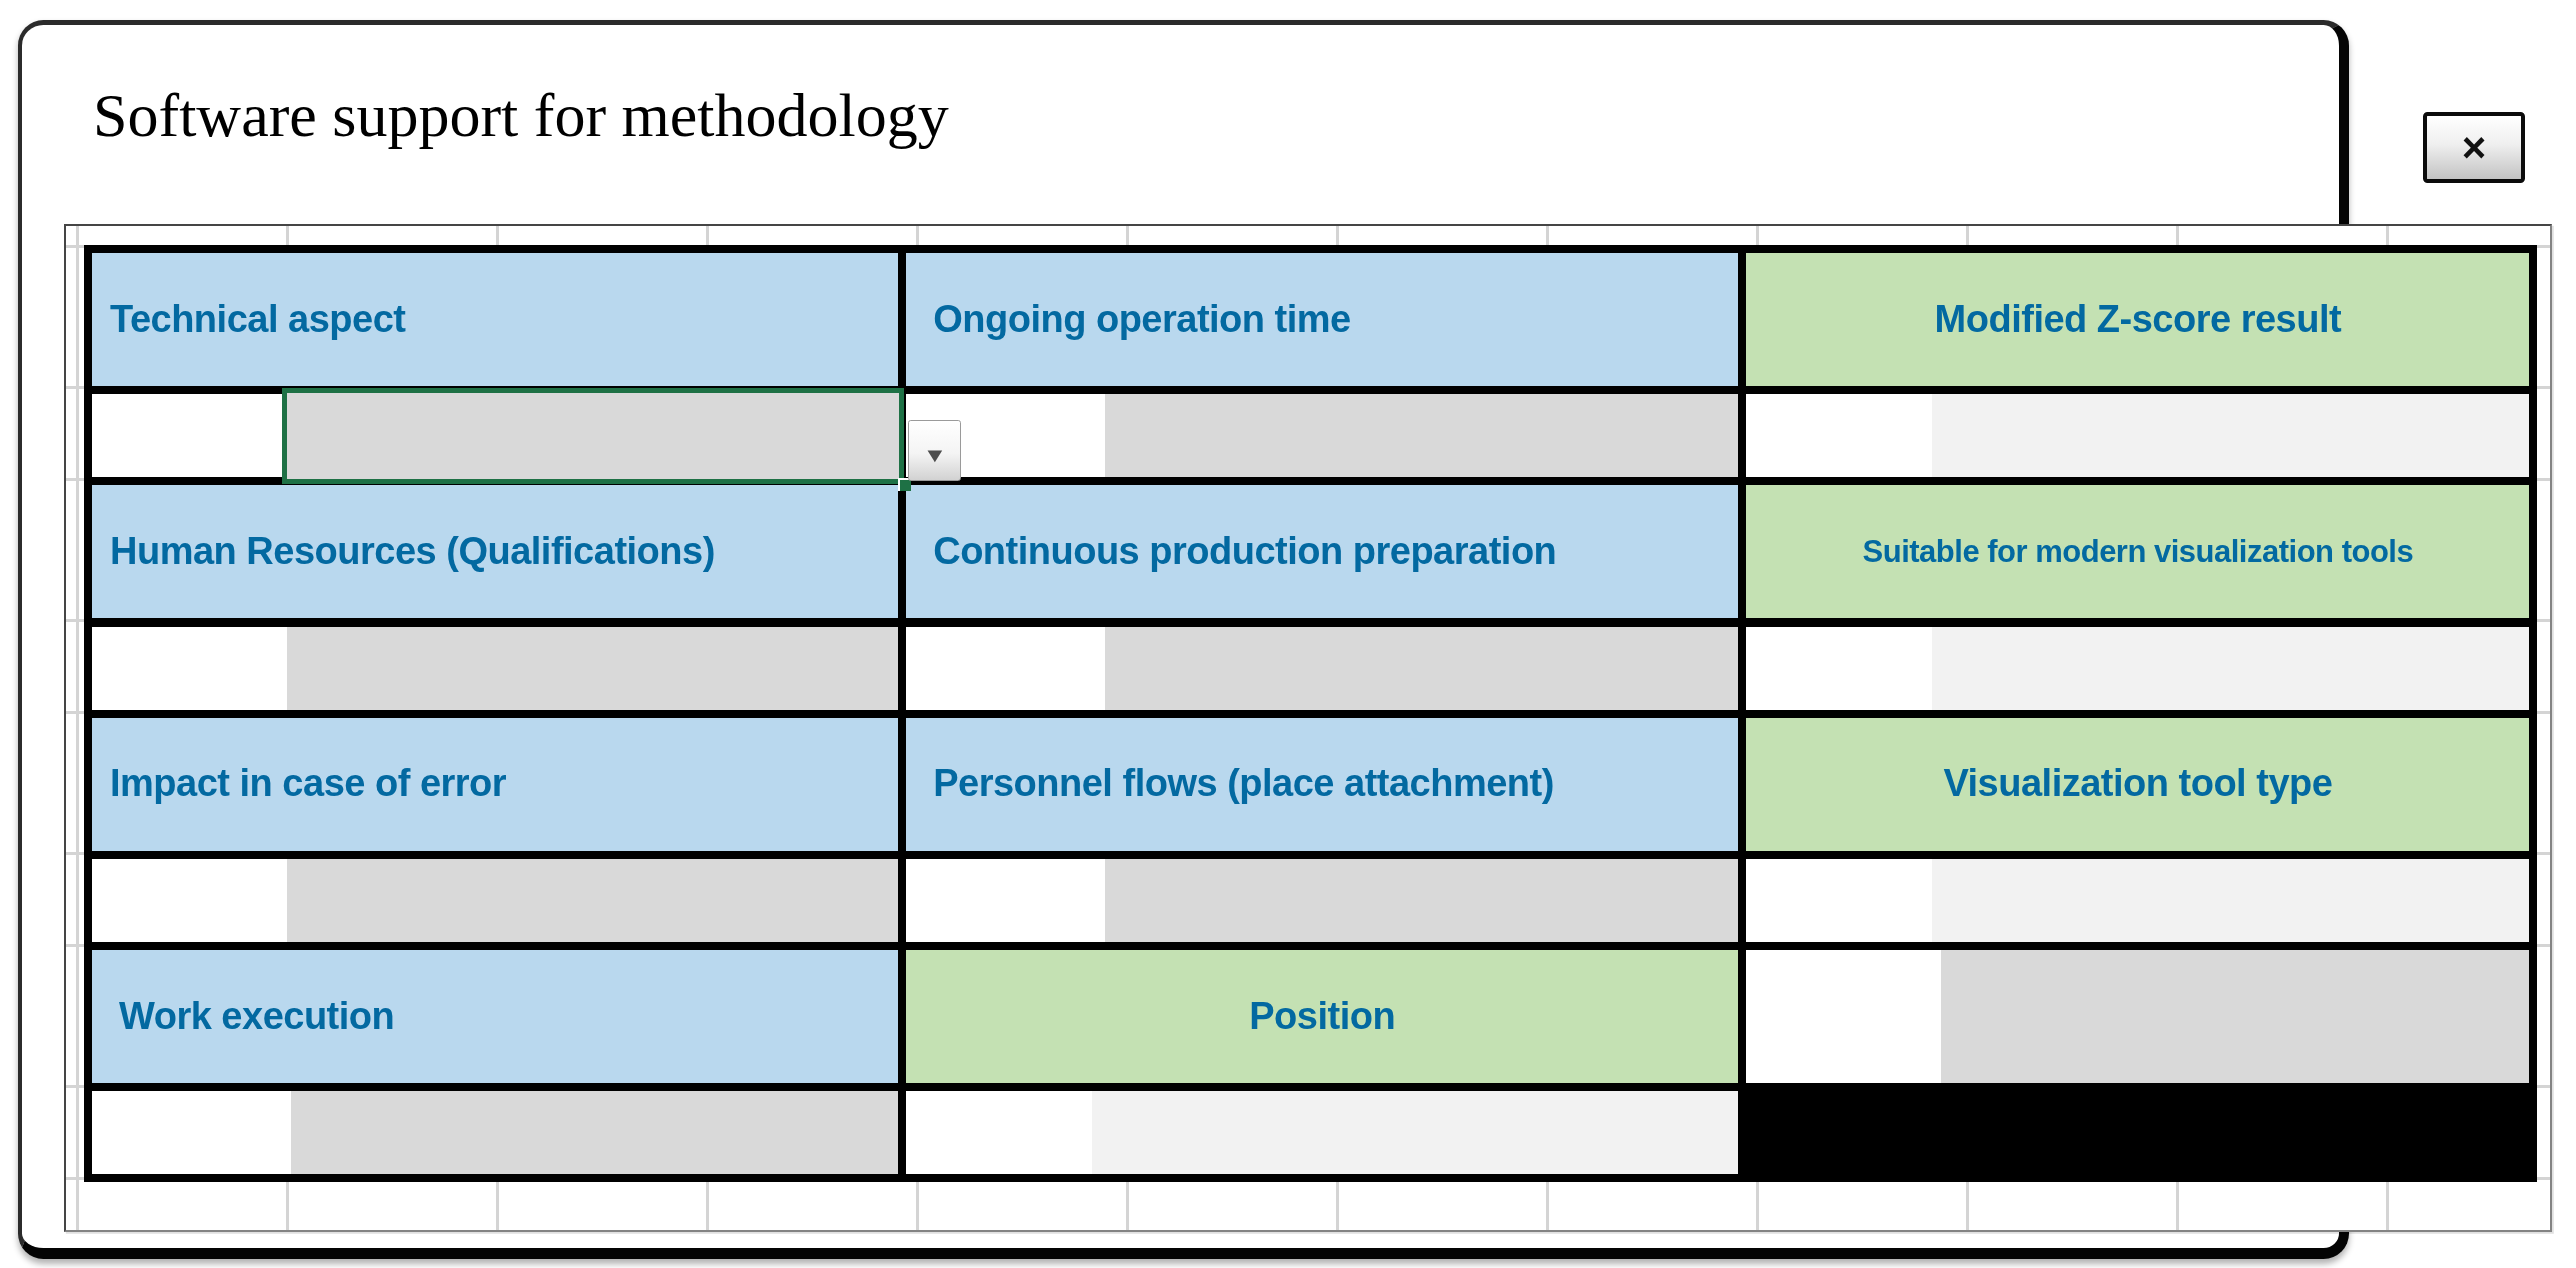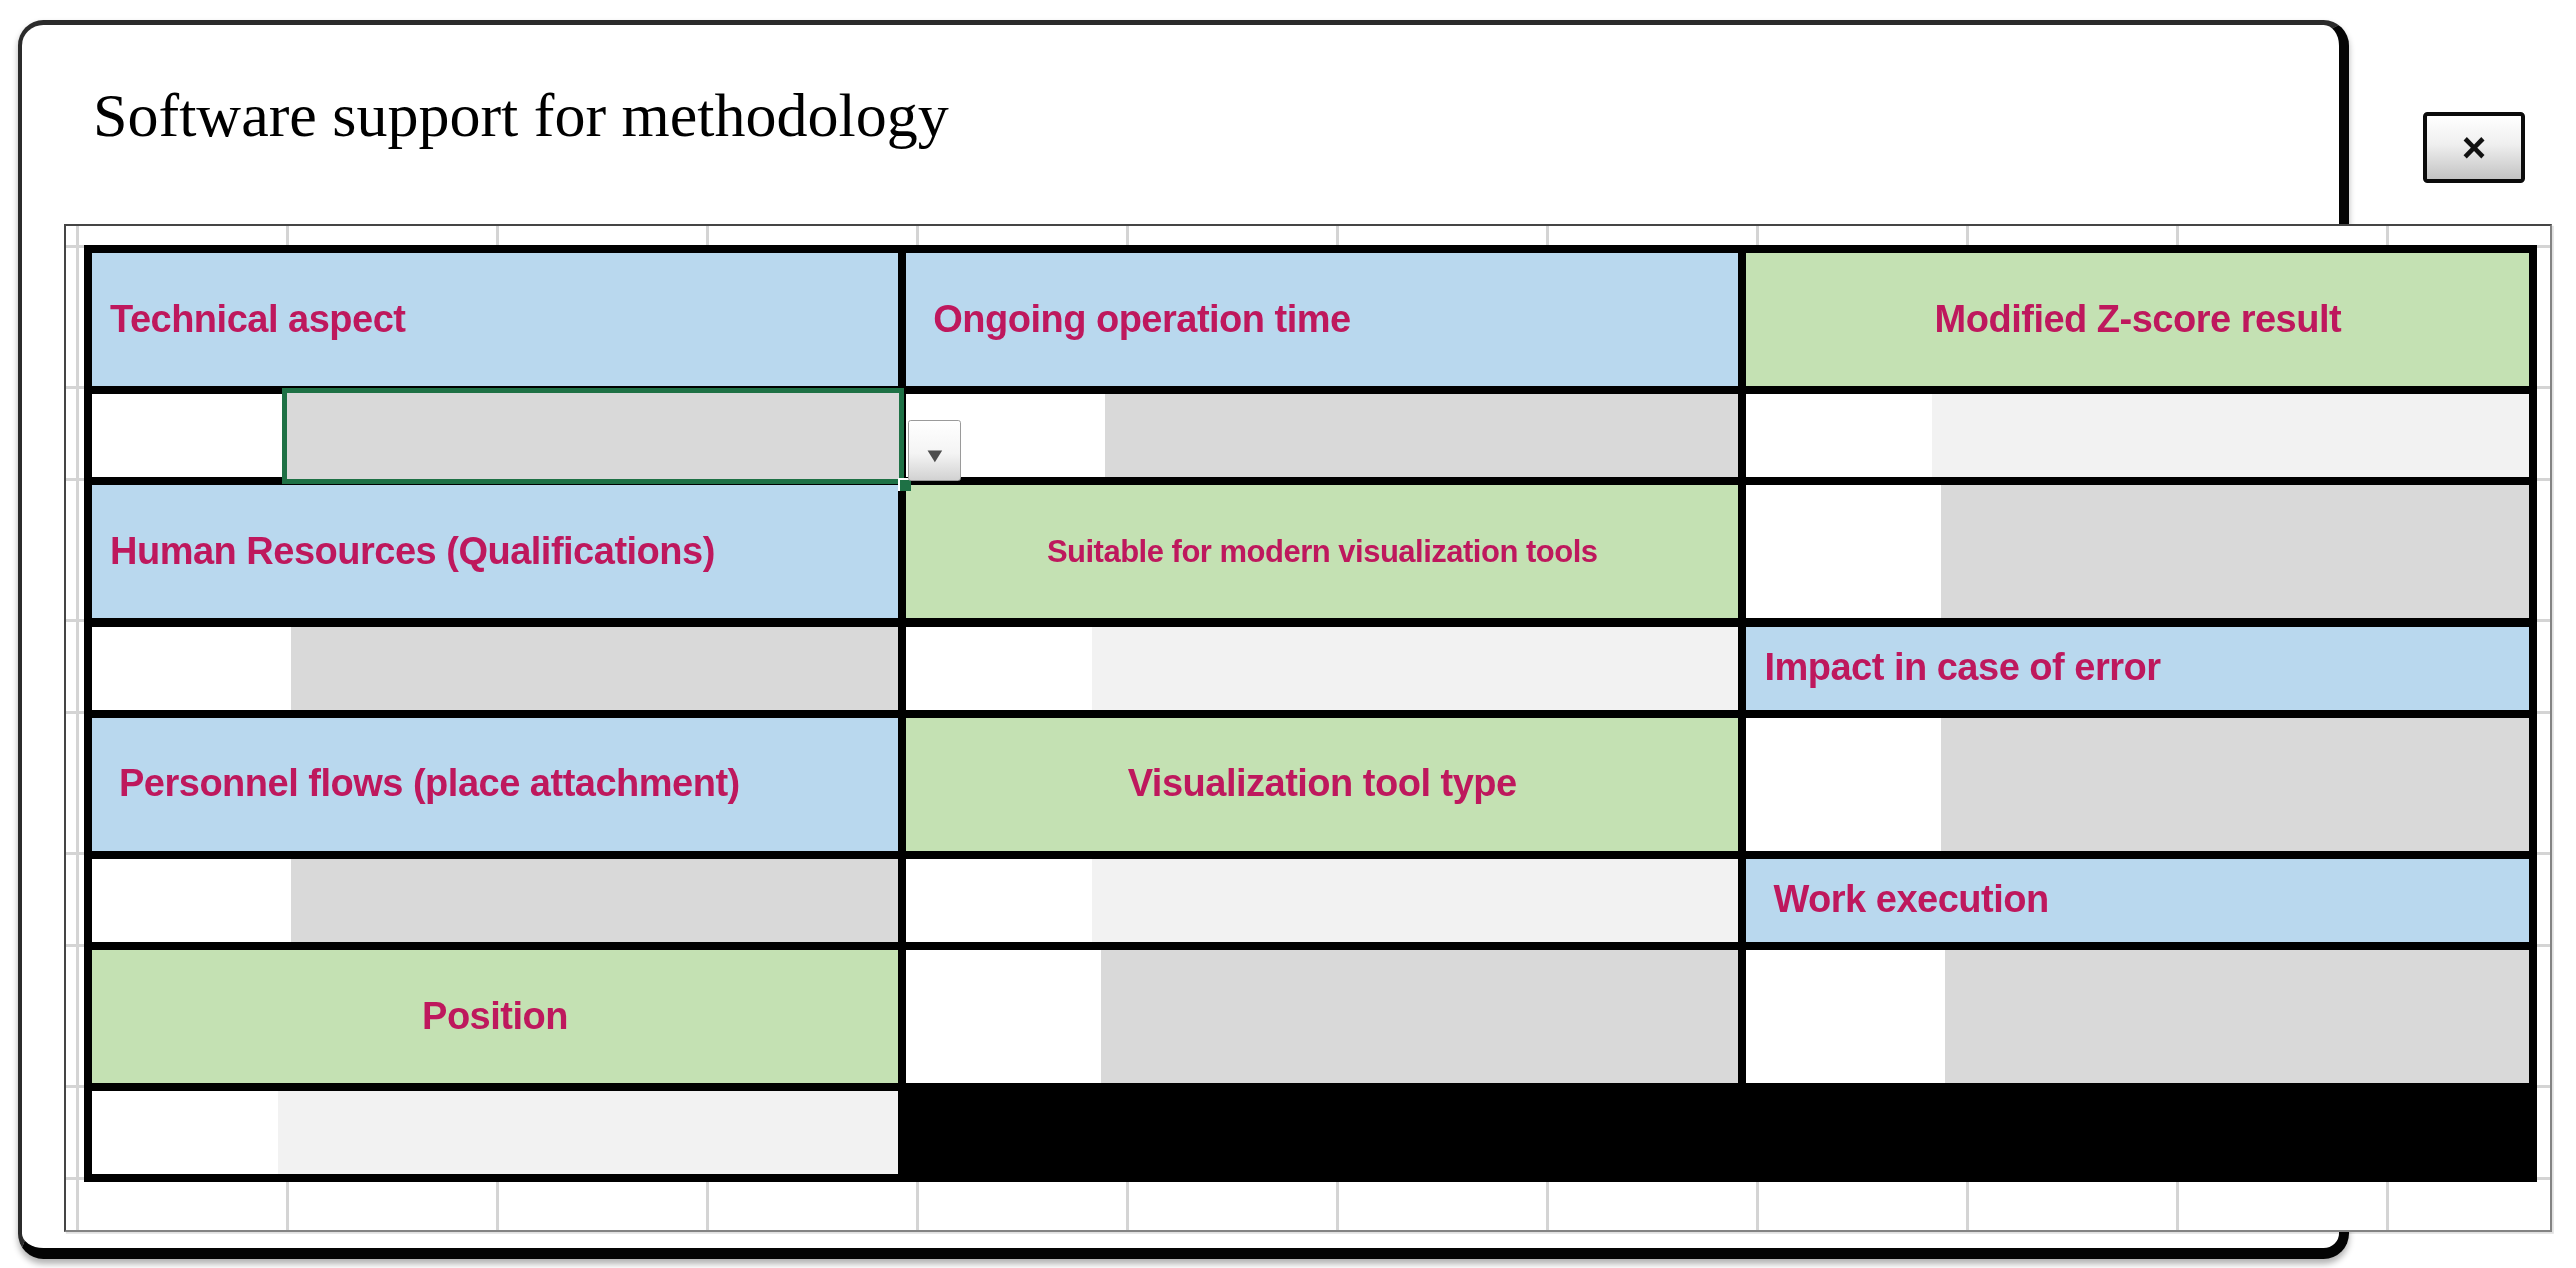--- a/index.html
+++ b/index.html
@@ -44,21 +44,21 @@
     background-position:10px 0,0 0;
     box-shadow:1.8px 1.8px 0 rgba(0,0,0,.12);}
 
   
   .tbl{position:absolute;left:62px;top:220px;
     display:grid;grid-template-columns:806px 832px 783px;
     grid-template-rows:133px 83px 133px 83px 133px 83px 133px 83px;
     gap:8.2px;border:8.2px solid var(--line);background:var(--line);}
 
   .hc{display:flex;align-items:center;box-sizing:border-box;
-    font-weight:700;font-size:38px;letter-spacing:-0.5px;color:#be185d;
+    font-weight:700;font-size:38px;letter-spacing:-0.5px;color:#0369a1;
     white-space:nowrap;line-height:1.05;}
   .hc.blue{background:var(--blue);}
   .hc.c1{padding-left:18px;}
   .hc.c2{padding-left:27px;}
   .hc.green{background:var(--green);justify-content:center;text-align:center;
     padding:5px 9px;}
   .hc.small{font-size:31px;text-align:right;}
 
   .ic{background:#fff;position:relative;overflow:visible;}
   .ic .fill{position:absolute;top:0;bottom:0;right:0;left:195px;
@@ -118,20 +118,23 @@
         </div>
         <div class="fill"></div>
       </div>
       <div class="ic result">
         <div class="fill"></div>
       </div>
 
       <div class="hc blue c1">
         <span>Human Resources (Qualifications)</span>
         </div>
+      <div class="hc blue c2">
+        <span>Continuous production preparation</span>
+        </div>
       <div class="hc green small">
         <span>Suitable for modern visualization tools</span>
         </div>
 
       <div class="ic">
         <div class="fill"></div>
       </div>
       <div class="ic mid">
         <div class="fill"></div>
       </div>

